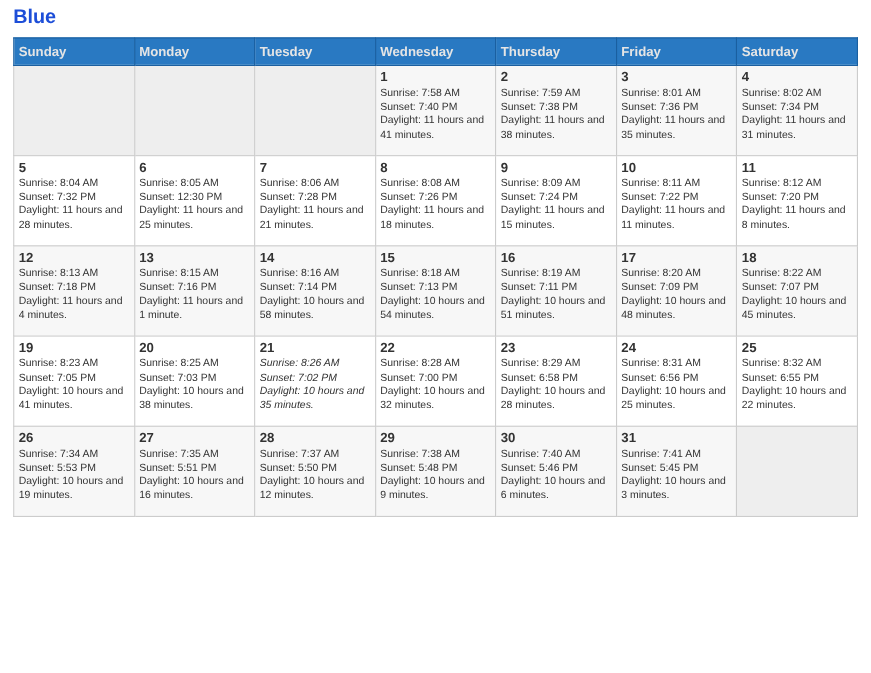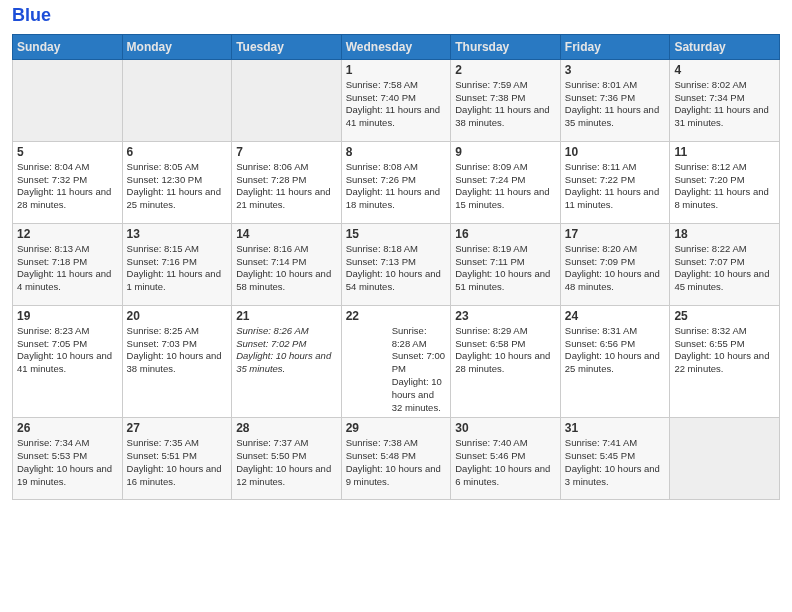--- a/index.html
+++ b/index.html
@@ -244,21 +244,21 @@
 Daylight: 10 hours and 38 minutes.</div>
           </td>
           <td>
             <div class="day-number">21</div>
             <div class="day-info" style="white-space: pre-line; font-style: italic;">Sunrise: 8:26 AM
 Sunset: 7:02 PM
 Daylight: 10 hours and 35 minutes.</div>
           </td>
           <td>
             <div class="day-number">22</div>
-            <div class="day-info" style="white-space: pre-line; margin-left: 46px;">Sunrise: 8:28 AM
+            <div class="day-info" style="white-space: pre-line;">Sunrise: 8:28 AM
 Sunset: 7:00 PM
 Daylight: 10 hours and 32 minutes.</div>
           </td>
           <td>
             <div class="day-number">23</div>
             <div class="day-info" style="white-space: pre-line;">Sunrise: 8:29 AM
 Sunset: 6:58 PM
 Daylight: 10 hours and 28 minutes.</div>
           </td>
           <td>

